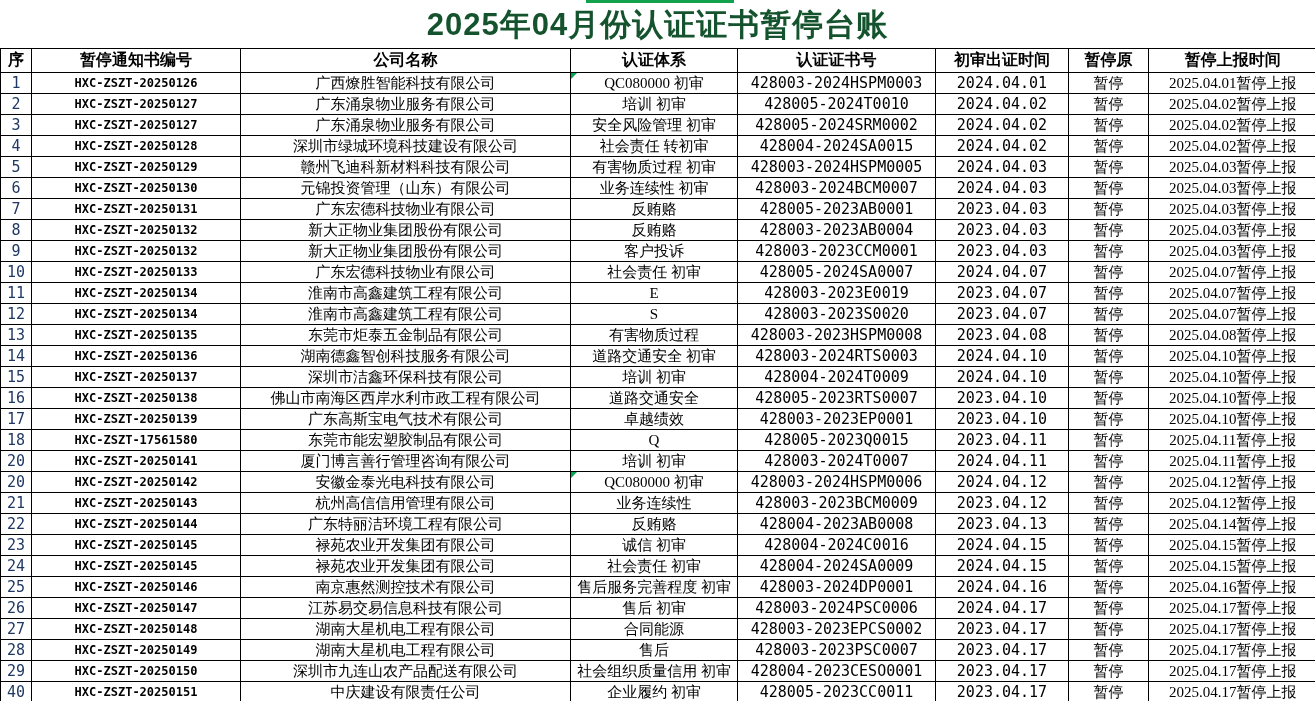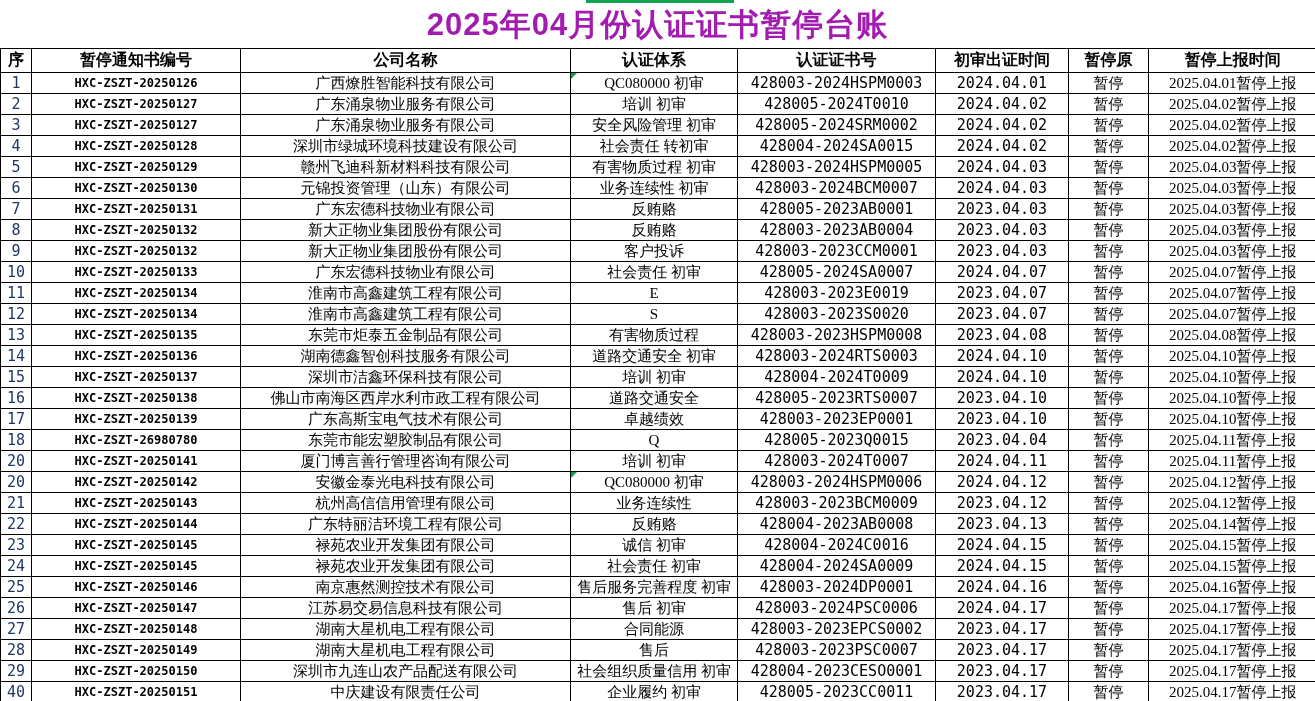--- a/index.html
+++ b/index.html
@@ -12,21 +12,21 @@
   }
   
   #sel-line{
     position:absolute;top:0;left:586px;width:148px;height:3px;
     background:#12A24E;
   }
   
   #title{
     position:absolute;top:4px;left:0;width:100%;
     text-align:center;
-    color:#a21caf;
+    color:#14532d;
     font-size:31px;
     font-weight:bold;
     font-family:"Liberation Sans","DejaVu Sans",sans-serif;
     letter-spacing:1px;
     white-space:nowrap;
   }
   table{
     position:absolute;top:48px;left:0;
     border-collapse:collapse;
     table-layout:fixed;
@@ -551,33 +551,33 @@
           </td>
           <td class="report">
             <div class="clip">2025.04.10暂停上报</div>
           </td>
         </tr>
         <tr>
           <td class="seq">
             <div class="clip">18</div>
           </td>
           <td class="notice">
-            <div class="clip">HXC-ZSZT-26980780</div>
+            <div class="clip">HXC-ZSZT-17561580</div>
           </td>
           <td class="company">
             <div class="clip">东莞市能宏塑胶制品有限公司</div>
           </td>
           <td class="system">
             <div class="clip">Q</div>
           </td>
           <td class="cert">
             <div class="clip">428005-2023Q0015</div>
           </td>
           <td class="date">
-            <div class="clip">2023.04.04</div>
+            <div class="clip">2023.04.11</div>
           </td>
           <td class="reason">
             <div class="clip">暂停</div>
           </td>
           <td class="report">
             <div class="clip">2025.04.11暂停上报</div>
           </td>
         </tr>
         <tr>
           <td class="seq">

